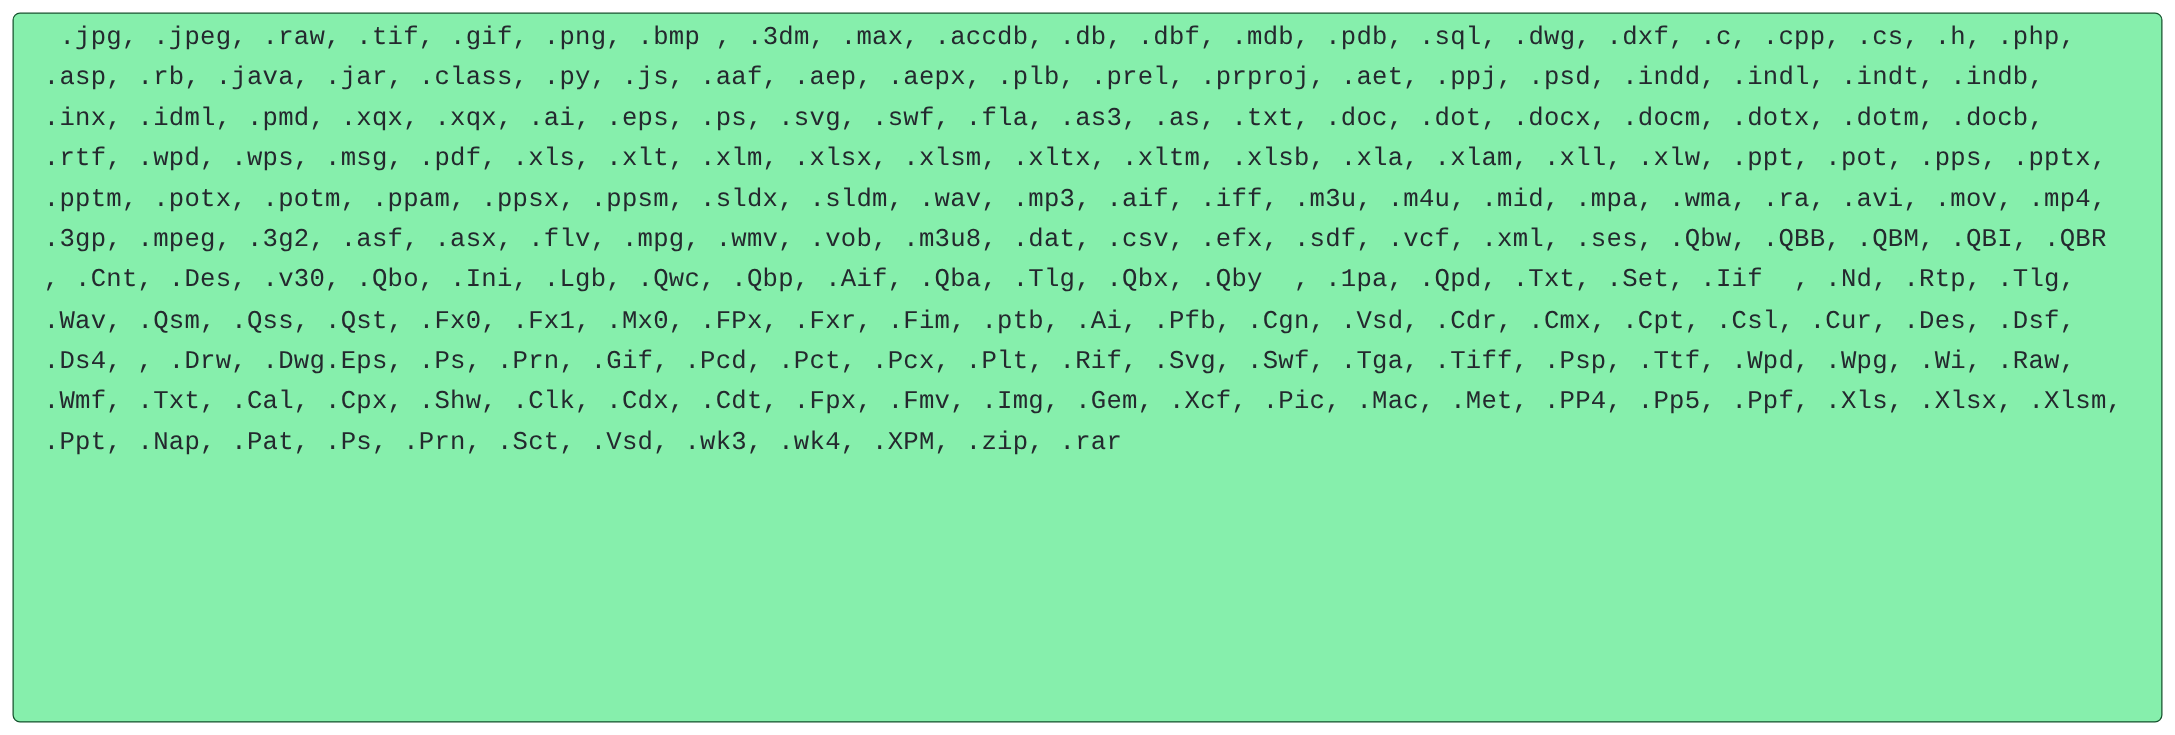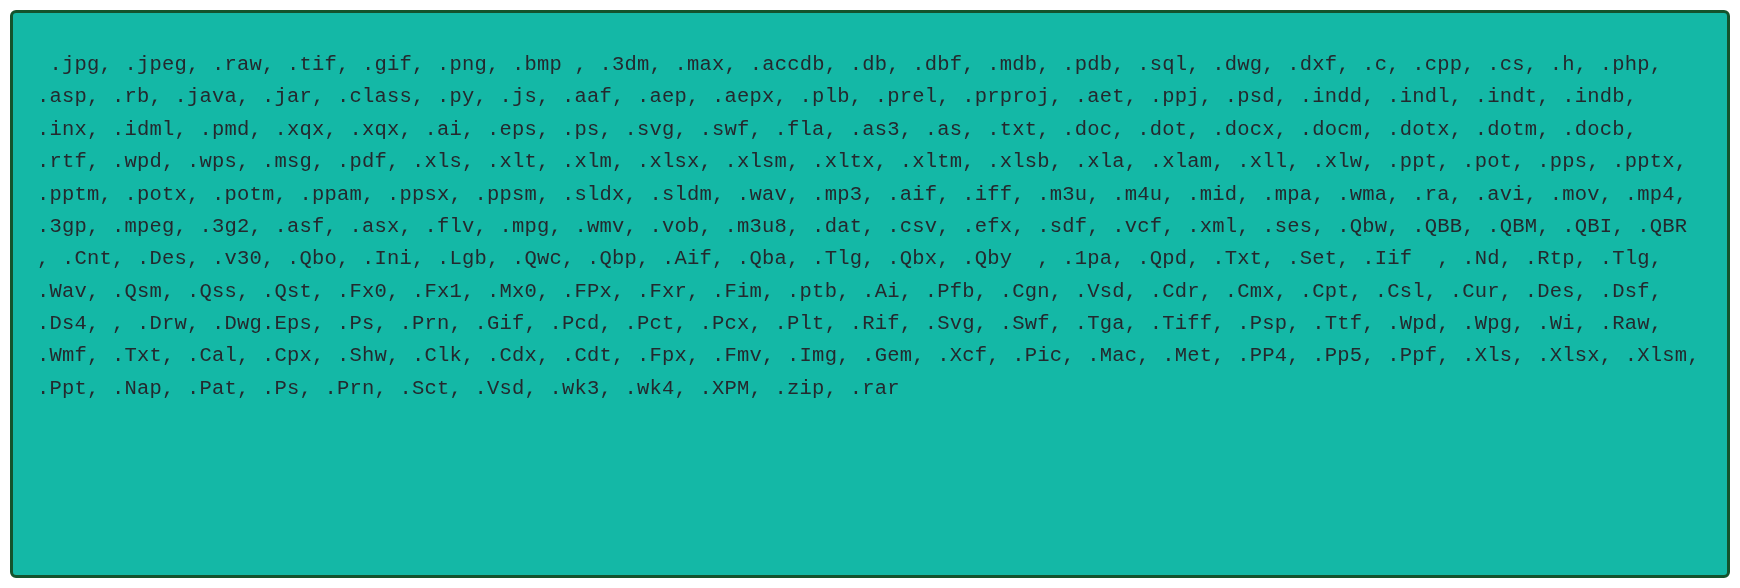--- a/index.html
+++ b/index.html
@@ -6,24 +6,24 @@
       margin: 0;
       padding: 0;
       box-sizing: border-box;
     }
     body {
       background: #ffffff;
       padding: 10px;
       font-family: "SFMono-Regular", Consolas, "Liberation Mono", Menlo, Courier, monospace;
     }
     .code-block {
-      background: #14b8a6;
-      border: 3px solid #14532d;
+      background: #86efac;
+      border: 1px solid #14532d;
       border-radius: 6px;
-      padding: 36px 24px;
+      padding: 4px 24px;
       width: 1720px;
       min-height: 568px;
     }
     .code-content {
       font-family: "SFMono-Regular", Consolas, "Liberation Mono", Menlo, Courier, monospace;
       font-size: 20.5px;
       line-height: 1.58;
       color: #24292e;
       white-space: pre-wrap;
       word-wrap: break-word;

